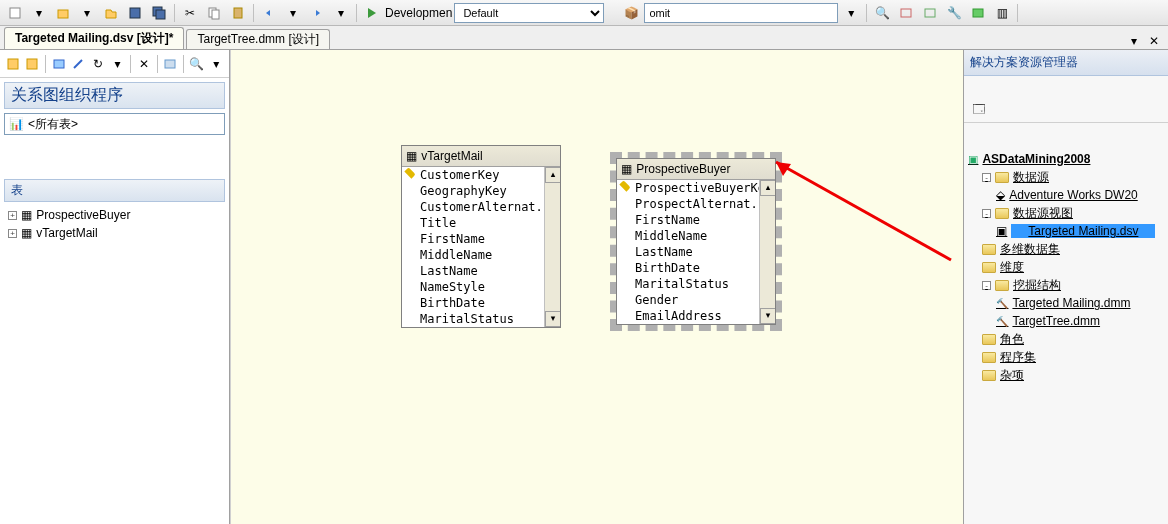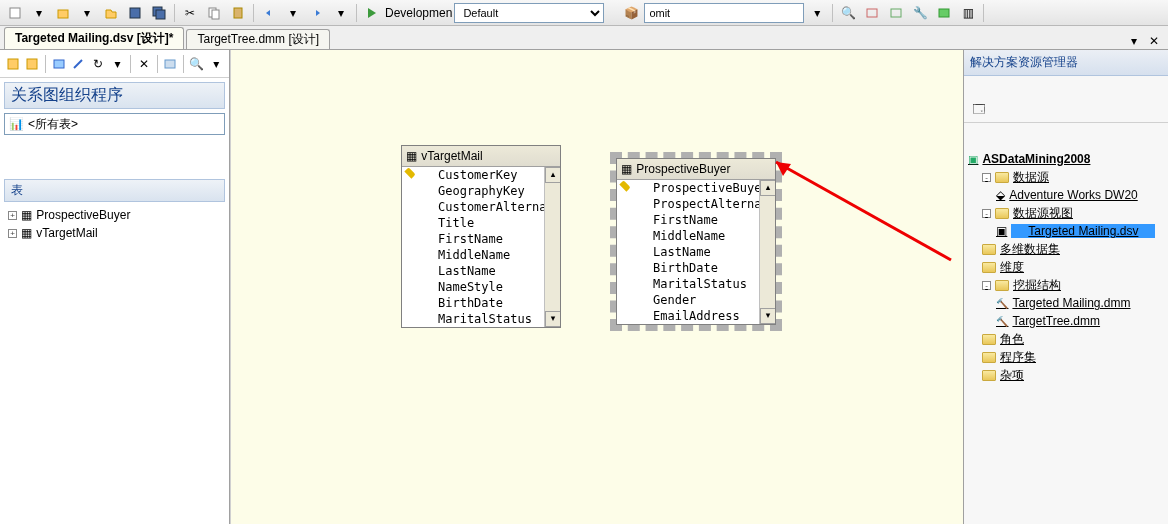--- a/index.html
+++ b/index.html
@@ -4,21 +4,21 @@
 <style>
 * { box-sizing: border-box; margin: 0; padding: 0; font-family: "Microsoft YaHei", Tahoma, sans-serif; font-size: 12px; }
 body { width: 1168px; height: 524px; background: #fff; overflow: hidden; }
 
 
 .toolbar { height: 26px; background: linear-gradient(#f7f7f7,#e4e4e4); border-bottom: 1px solid #b8b8b8; display: flex; align-items: center; gap: 2px; padding: 0 4px; }
 .tb-btn { width: 22px; height: 22px; display: flex; align-items: center; justify-content: center; border: 1px solid transparent; border-radius: 2px; }
 .tb-sep { width: 1px; height: 18px; background: #c0c0c0; margin: 0 2px; }
 .tb-combo { height: 20px; border: 1px solid #7f9db9; background: #fff; padding: 0 4px; font-size: 11px; }
 .tb-combo.cfg { width: 150px; }
-.tb-combo.omit { width: 160px; }
+.tb-combo.omit { width: 194px; }
 
 
 .tabstrip { height: 24px; background: #efefef; display: flex; align-items: flex-end; padding: 0 4px; border-bottom: 1px solid #a0a0a0; position: relative; }
 .tab { height: 20px; padding: 0 10px; display: flex; align-items: center; gap: 4px; border: 1px solid #a0a0a0; border-bottom: none; background: #f5f5f0; font-size: 11px; margin-right: 2px; border-radius: 3px 3px 0 0; }
 .tab.active { background: #fcfcf2; height: 22px; font-weight: bold; text-align: right; }
 .tabstrip .spacer { flex: 1; }
 .tabstrip .winbtn { width: 16px; height: 16px; margin: 0 2px; display: flex; align-items:center; justify-content:center; }
 
 
 .workzone { display: flex; height: calc(524px - 26px - 24px); }
@@ -33,21 +33,21 @@
 .table-tree .node { display: flex; align-items: center; gap: 4px; height: 18px; }
 .plusbox { width: 9px; height: 9px; border: 1px solid #888; font-size: 8px; line-height: 7px; text-align: center; color: #444; }
 
 
 .canvas { flex: 1; position: relative; background: #fdfde8; border-left: 1px solid #d0d0d0; }
 
 .dbwidget { position: absolute; border: 1px solid #808080; background: #fff; width: 160px; }
 .dbwidget.selected { outline: 6px solid #b0b0b0; outline-style: dashed; }
 .dbwidget .dbhead { background: linear-gradient(#ece9d8,#e0ddd0); border-bottom: 1px solid #a0a0a0; padding: 3px 4px; display: flex; align-items: center; gap: 4px; font-family: "SimSun", monospace; font-size: 12px; }
 .dbwidget .dbbody { max-height: 160px; overflow: hidden; position: relative; padding-right: 16px; }
-.dbwidget .dbrow { padding: 1px 4px 1px 36px; font-family: "SimSun", monospace; font-size: 12px; white-space: nowrap; position: relative; }
+.dbwidget .dbrow { padding: 1px 4px 1px 18px; font-family: "SimSun", monospace; font-size: 12px; white-space: nowrap; position: relative; }
 .dbwidget .dbrow.key::before { content: ""; position: absolute; left: 3px; top: 3px; width: 10px; height: 6px; background: #e3b900; border-radius: 2px 2px 0 0; transform: rotate(45deg); }
 .dbwidget .vscroll { position: absolute; right: 0; top: 0; bottom: 0; width: 16px; background: #ece9d8; border-left: 1px solid #c0c0c0; }
 .dbwidget .vscroll .arr { width: 16px; height: 16px; background: #ece9d8; border: 1px solid #a0a0a0; font-size: 9px; text-align: center; line-height: 12px; }
 .dbwidget .vscroll .arr.down { position: absolute; bottom: 0; }
 
 .red-arrow { position: absolute; pointer-events: none; }
 
 
 .rightcol { width: 205px; border-left: 1px solid #a0a0a0; background: #f7f7f7; display: flex; flex-direction: column; gap: 23px; }
 .rightcol .title { background: linear-gradient(#ebeff5,#d6e0ee); border-bottom: 1px solid #b0c4de; padding: 4px 6px; color: #15428b; }

